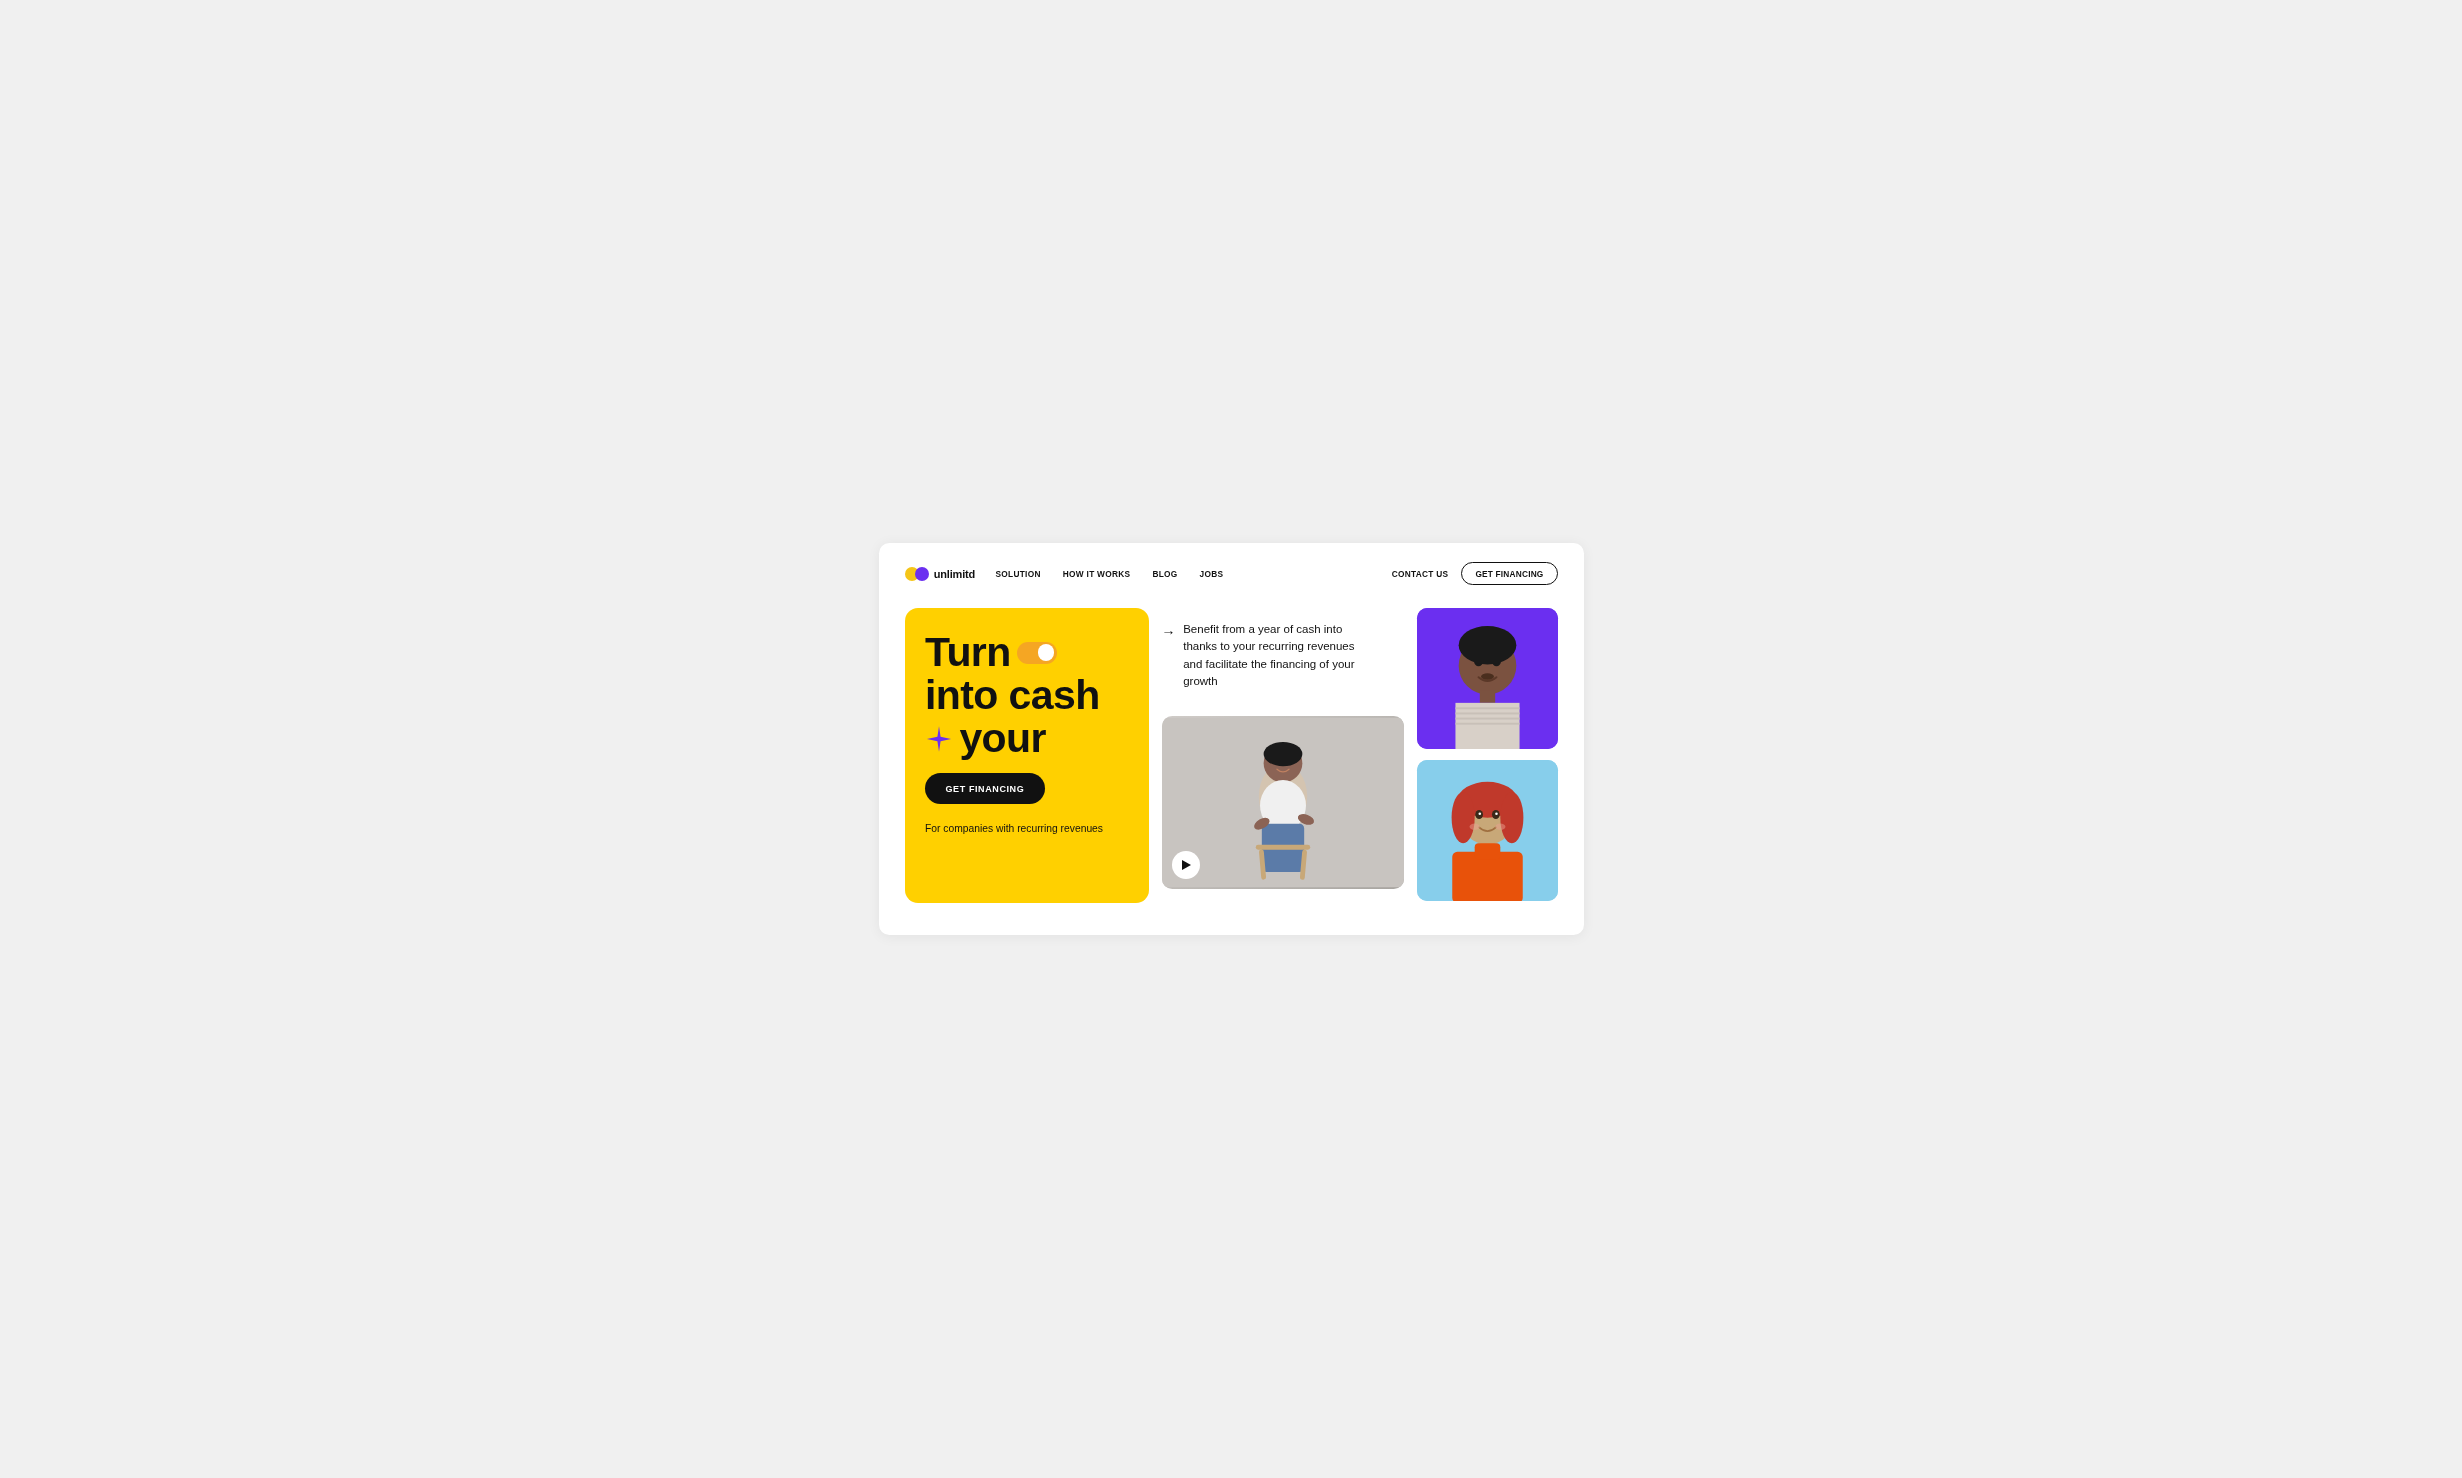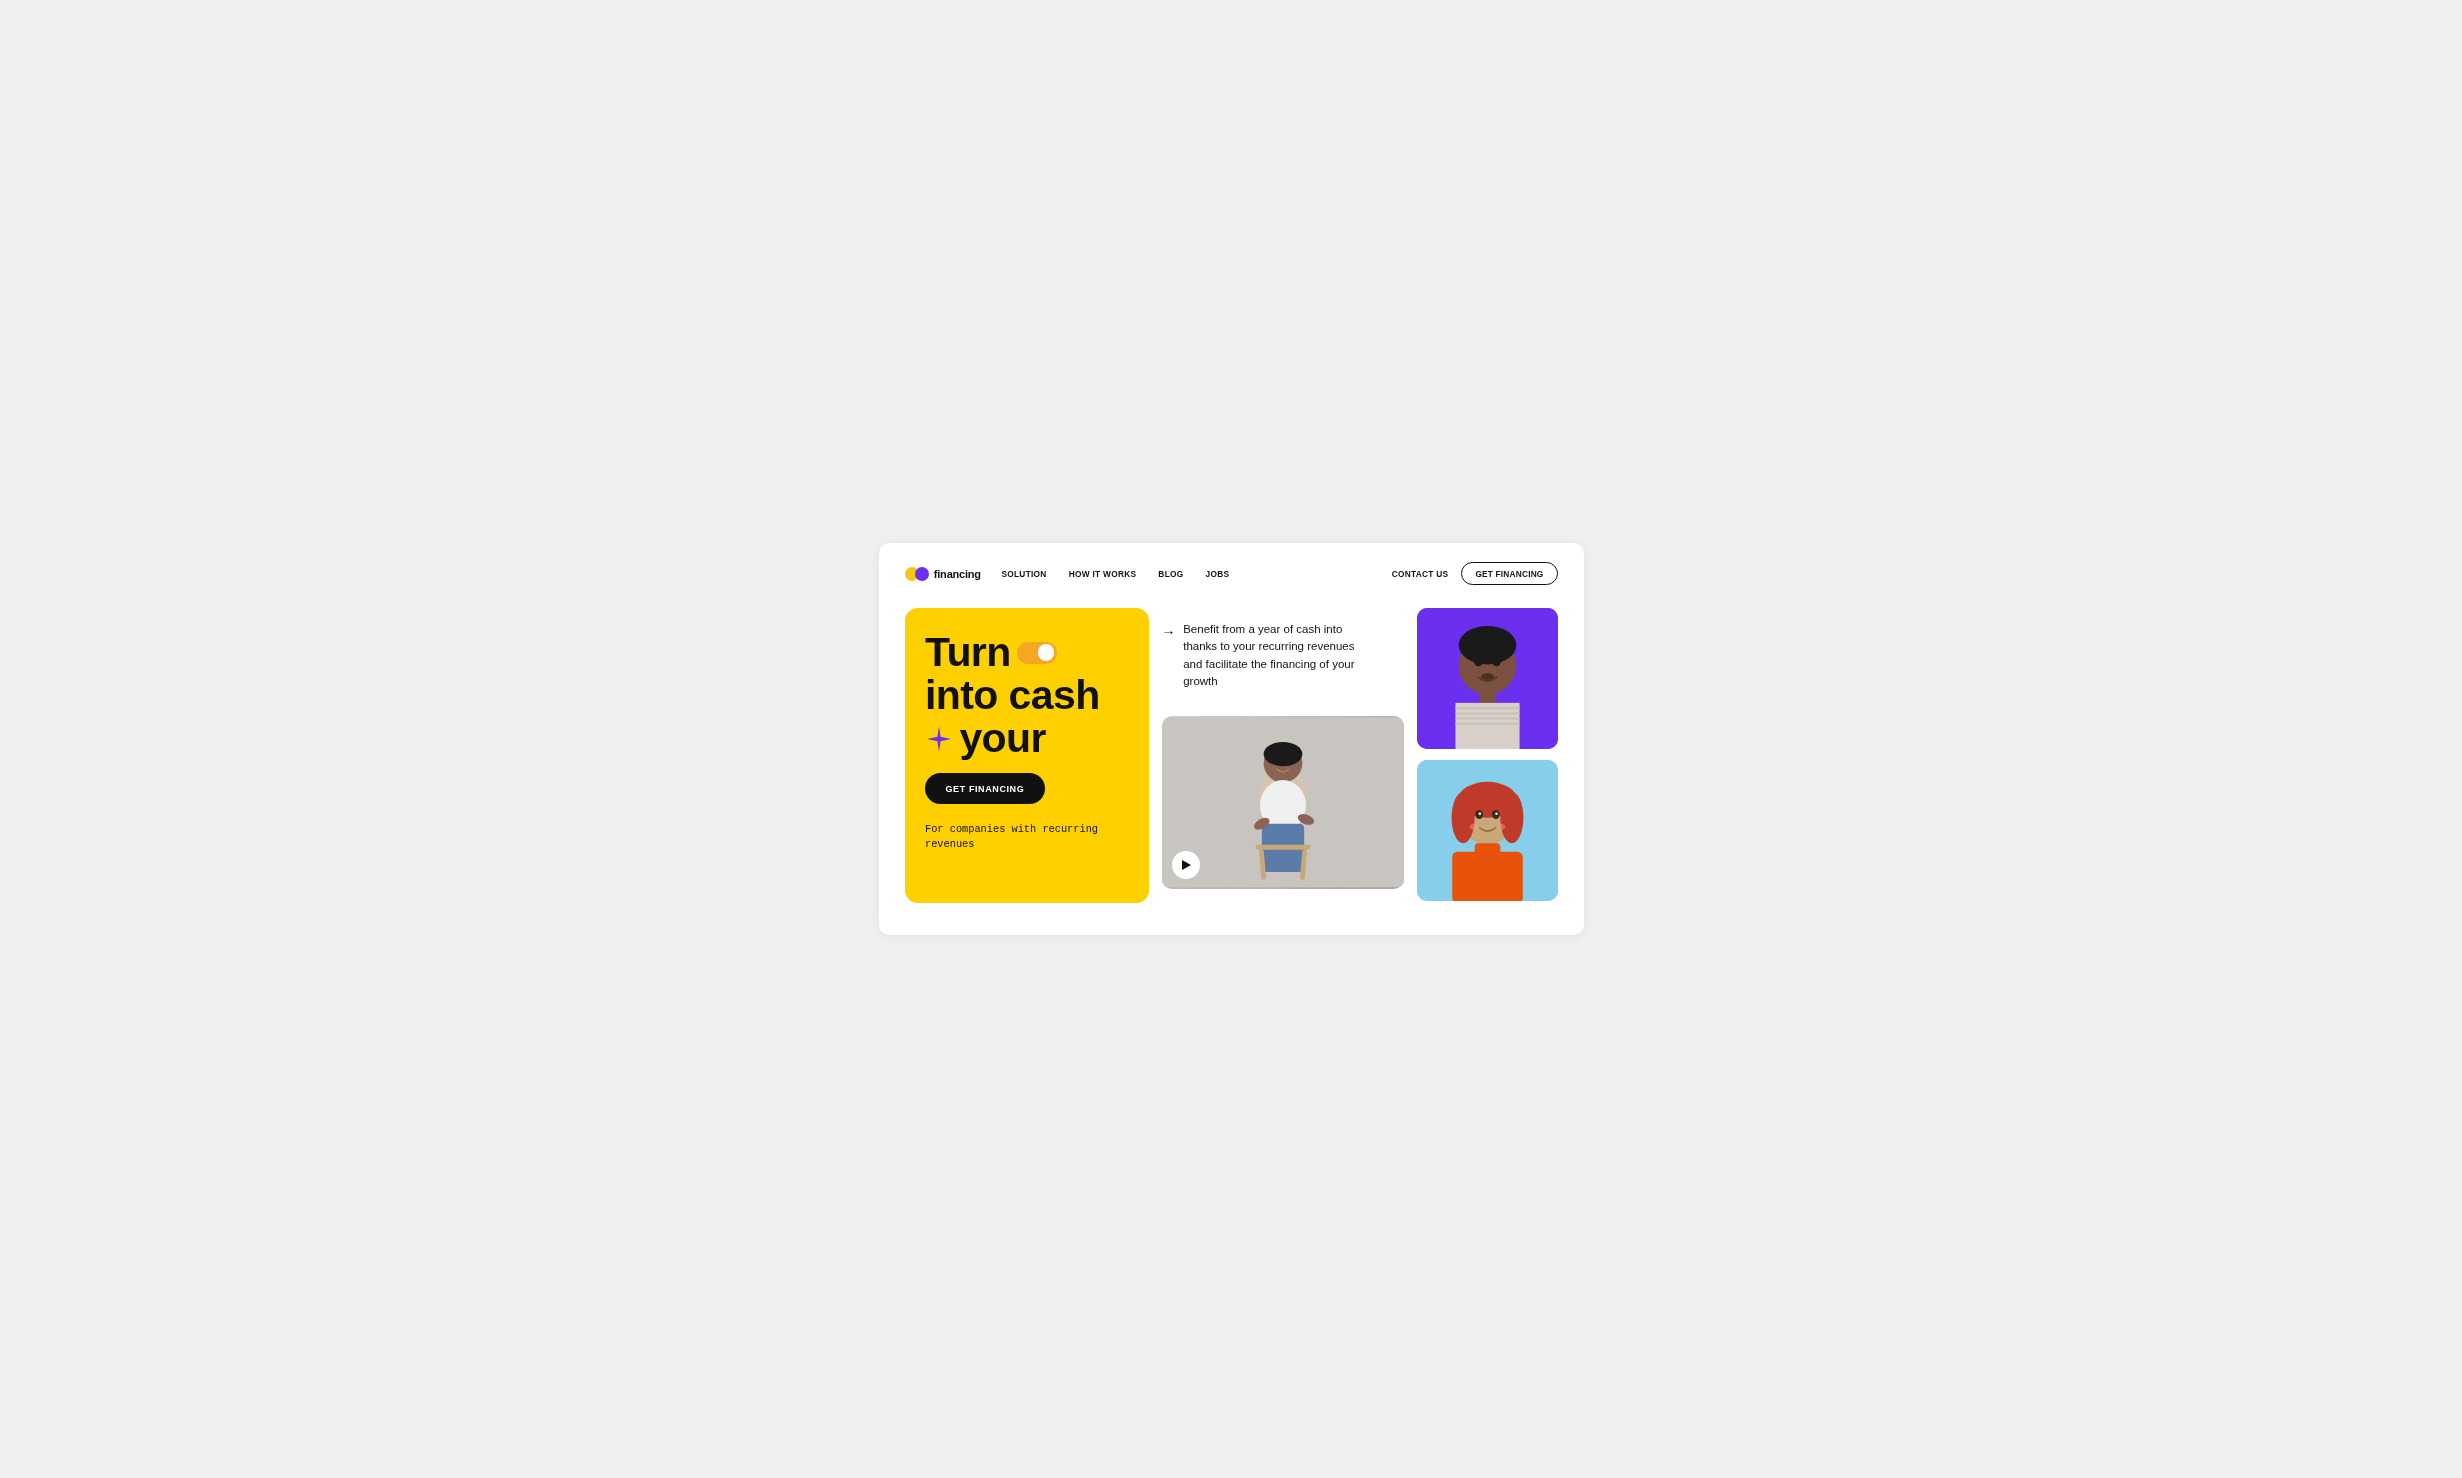--- a/index.html
+++ b/index.html
@@ -180,21 +180,20 @@
       text-transform: uppercase;
       cursor: pointer;
       width: fit-content;
     }
     .hero-subtitle {
       font-size: 10.3px;
       color: #111;
       font-weight: 400;
       line-height: 1.4;
       margin-top: 5.1px;
-      font-family: Liberation Mono, monospace;
     }
     
     .middle-col {
       display: flex;
       flex-direction: column;
       gap: 13px;
       padding-top: 6.4px;
     }
     .benefit-text {
       display: flex;
@@ -291,21 +290,21 @@
 <div class="page-wrapper">
   <div class="card">
 
     <nav>
       <div class="nav-left">
         <div class="logo">
           <div class="logo-shapes">
             <div class="logo-circle-yellow"></div>
             <div class="logo-circle-purple"></div>
           </div>
-          <span class="logo-text">financing</span>
+          <span class="logo-text">unlimitd</span>
         </div>
         <div class="nav-links">
           <a class="nav-link">SOLUTION</a>
           <a class="nav-link">HOW IT WORKS</a>
           <a class="nav-link">BLOG</a>
           <a class="nav-link">JOBS</a>
         </div>
       </div>
       <div class="nav-right">
         <span class="contact-link">CONTACT US</span>

